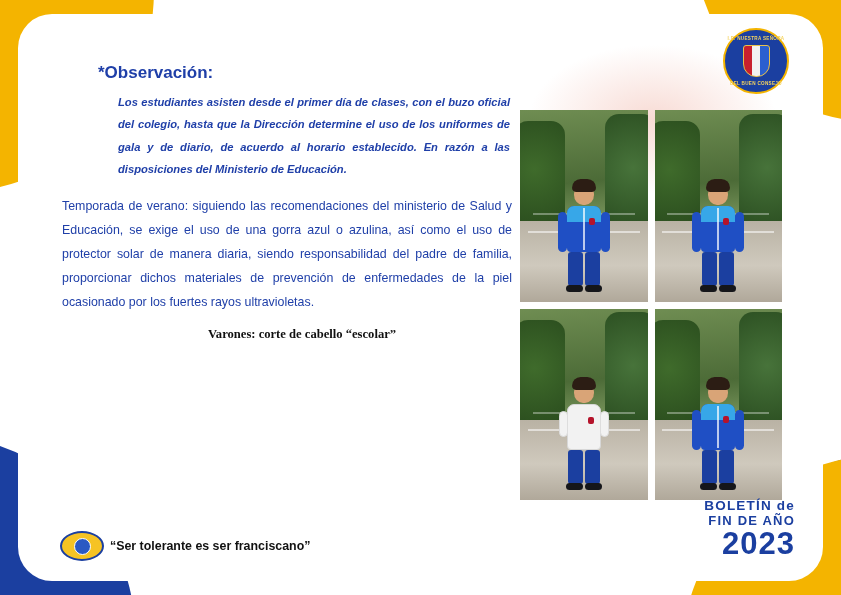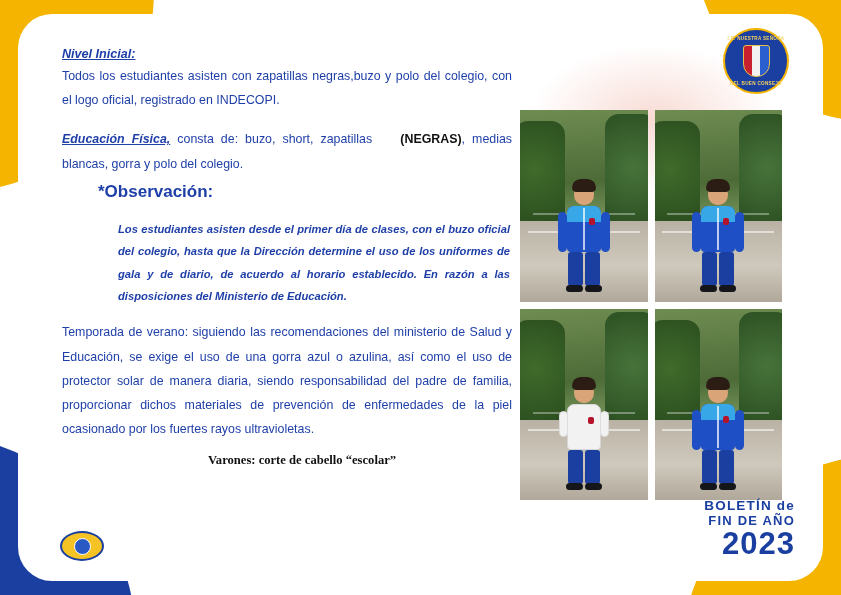--- a/index.html
+++ b/index.html
@@ -119,21 +119,21 @@
     font-weight: bold;
     margin: 6px 0 4px 36px;
   }
   .obs-body {
     color: #1f3fa8;
     font-size: 11.2px;
     font-style: italic;
     font-weight: bold;
     line-height: 2.0;
     text-align: justify;
-    margin: 16px 0 0 56px;
+    margin: 8px 0 0 56px;
     width: 392px;
   }
   .varones {
     color: #111111;
     font-size: 12.6px;
     font-weight: bold;
     text-align: center;
     margin: 12px 0 0 30px;
     font-family: Liberation Serif, serif;
   }
@@ -322,47 +322,41 @@
   <div class="blob"></div>
 
   <div class="school-logo">
     <div class="ring-text-top">I.E. NUESTRA SEÑORA</div>
     <div class="shield"></div>
     <div class="ring-text-bot">DEL BUEN CONSEJO</div>
   </div>
 
   <div class="content">
 
-    <div>
-      <span class="heading-underline">Nivel Inicial:</span>
-      <p class="txt">Todos los estudiantes asisten con zapatillas negras,buzo y polo del colegio, con el logo oficial, registrado en INDECOPI.</p>
-    </div>
 
     <div class="gap"></div>
 
-    <p class="txt">
-      <span class="ital-bold-ul">Educación Física,</span><span> consta de: buzo, short, zapatillas</span>&nbsp;&nbsp;&nbsp;&nbsp;<span class="blk">(NEGRAS)</span><span>, medias blancas, gorra y polo del colegio.</span>
-    </p>
 
     <div class="obs">*Observación:</div>
     <p class="obs-body">Los estudiantes asisten desde el primer día de clases, con el buzo oficial del colegio, hasta que la Dirección determine el uso de los uniformes de gala y de diario, de acuerdo al horario establecido. En razón a las disposiciones del Ministerio de Educación.</p>
 
     <div class="gap"></div>
 
     <p class="txt">
       <span class="bold">Temporada de verano: siguiendo las recomendaciones del ministerio de Salud y Educación, se exige el uso de una</span><span> gorra azul o azulina, así como el uso de protector solar de manera diaria, siendo responsabilidad del padre de familia, proporcionar dichos materiales de prevención de enfermedades de la piel ocasionado por los fuertes rayos ultravioletas.</span>
     </p>
 
     <div class="varones">Varones: corte de cabello “escolar”</div>
   </div>
 
   <div class="motto-wrap">
     <div class="motto-badge">
       <div class="face"></div>
     </div>
+    <div class="motto-text">“Ser tolerante es ser franciscano”</div>
   </div>
 
   <div class="photos">
 
     <div class="photo">
       <div class="sky"></div>
       <div class="hedge-l"></div>
       <div class="hedge-r"></div>
       <div class="ground"></div>
       <div class="rail"></div>

